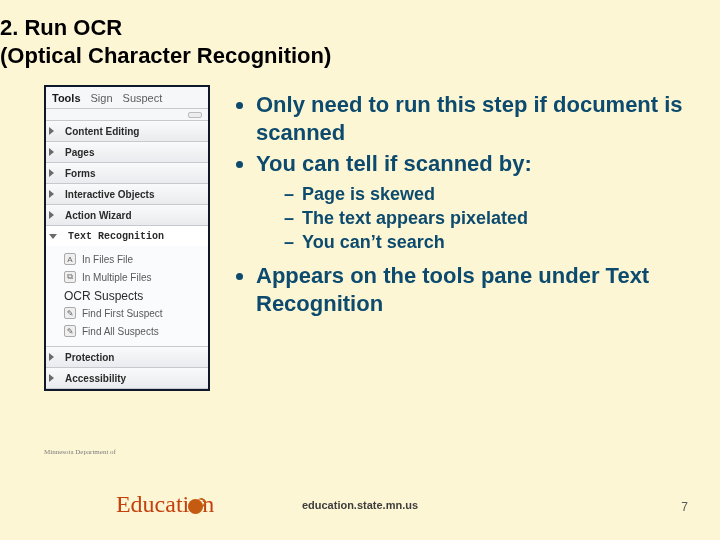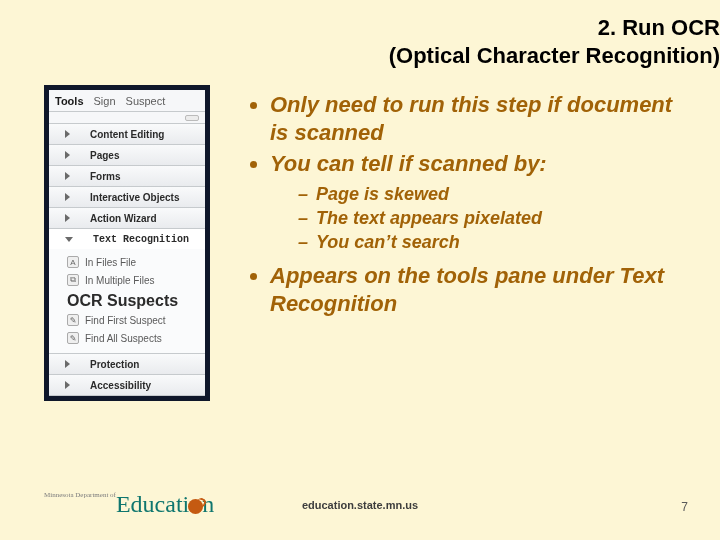--- a/index.html
+++ b/index.html
@@ -4,38 +4,38 @@
 <style>
   * { box-sizing: border-box; margin: 0; padding: 0; }
   html, body { width: 720px; height: 540px; }
   body {
     background: #fdf6d5;
     font-family: Arial, Helvetica, sans-serif;
     position: relative;
     overflow: hidden;
   }
   .title {
-    text-align: right;
+    text-align: left;
     font-weight: bold;
     font-size: 22px;
     line-height: 1.25;
     margin-top: 14px;
     color: #000;
   }
   .content-row {
     display: flex;
     margin-top: 16px;
     padding: 0 36px 0 44px;
   }
   
   .pane {
     width: 166px;
     flex: 0 0 166px;
     background: #0ea5e9;
-    border: 5px solid #0f172a;
+    border: 2px solid #0f172a;
     font-size: 10px;
     color: #3a3a3a;
   }
   .pane-tabs {
     display: flex;
     background: #f6f7f9;
     border-bottom: 1px solid #c6cacd;
     height: 22px;
     align-items: center;
     padding: 0 6px;
@@ -65,22 +65,22 @@
     background: #ececec;
   }
   .sect {
     border-bottom: 1px solid #c6cacd;
     background: #f3f5f7;
   }
   .sect-header {
     display: flex;
     align-items: center;
     height: 20px;
-    padding: 0 16px;
-    gap: 20px;
+    padding: 0 3px;
+    gap: 11px;
     cursor: pointer;
     font-weight: bold;
     color: #2a2a2a;
     background: linear-gradient(#f9fafb, #e9ebee);
   }
   .sect-header.selected {
     background: #fff;
     font-family: Liberation Mono, monospace;
   }
   .chev {
@@ -94,24 +94,24 @@
     border-left: 4px solid transparent;
     border-right: 4px solid transparent;
     border-top: 5px solid #6a6a6a;
     border-bottom: none;
   }
   .sect-body {
     background: #fafbfc;
     padding: 4px 0 6px 0;
   }
   .sub-bold {
-    font-weight: bold;
+    font-weight: normal;
     color: #2b2b2b;
     padding: 3px 6px 1px 18px;
-    font-size: 16px;
+    font-size: 12px;
   }
   .item {
     display: flex;
     align-items: center;
     gap: 6px;
     height: 18px;
     padding: 0 6px 0 18px;
     color: #595959;
   }
   .item .ico {
@@ -122,23 +122,22 @@
     background: #efefef;
     display: flex;
     align-items: center;
     justify-content: center;
     font-size: 8px;
     color: #666;
   }
   
   .bullets {
     flex: 1 1 auto;
-    padding: 6px 0 0 30px;
-    color: #a16207;
-    font-style: italic;
+    padding: 6px 0 0 16px;
+    color: #0c4a6e;
   }
   .b1 {
     list-style: disc;
     margin: 0 0 0 30px;
     font-size: 22px;
     font-weight: bold;
     line-height: 1.25;
   }
   .b1 > li { margin-bottom: 4px; }
   .b2 {
@@ -161,21 +160,22 @@
     font-family: Georgia, 'Times New Roman', serif;
   }
   .logo .top {
     font-size: 7px;
     color: #7d7d7d;
   }
   .logo .mid {
     display: flex;
     align-items: baseline;
     font-size: 24px;
-    color: #0f766e;
+    color: #c2410c;
+    margin-top: 43px;
   }
   .logo .mid .orb {
     display: inline-block;
     width: 15px; height: 15px;
     background: #c55a11;
     border-radius: 50%;
     position: relative;
     top: 2px;
     margin: 0 -1px;
   }

